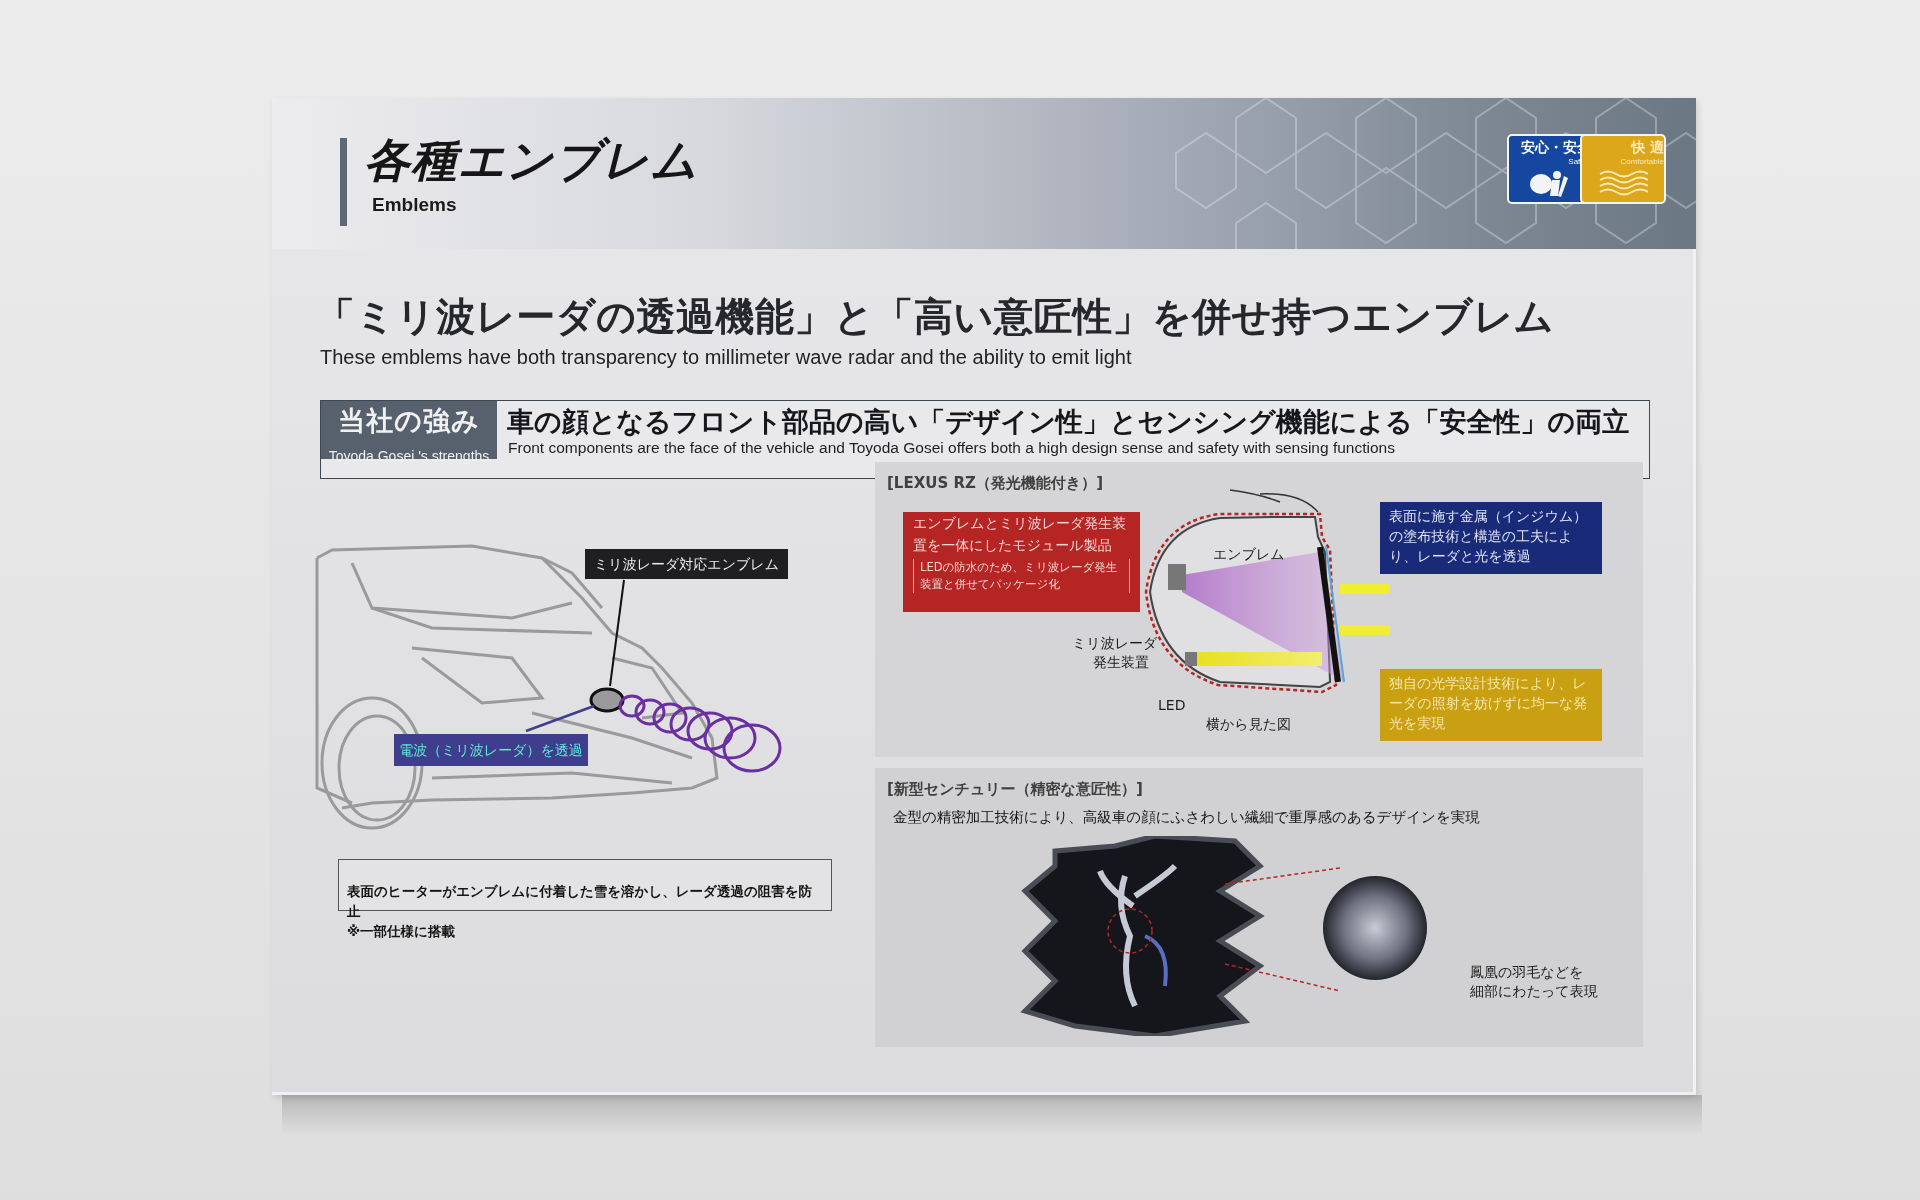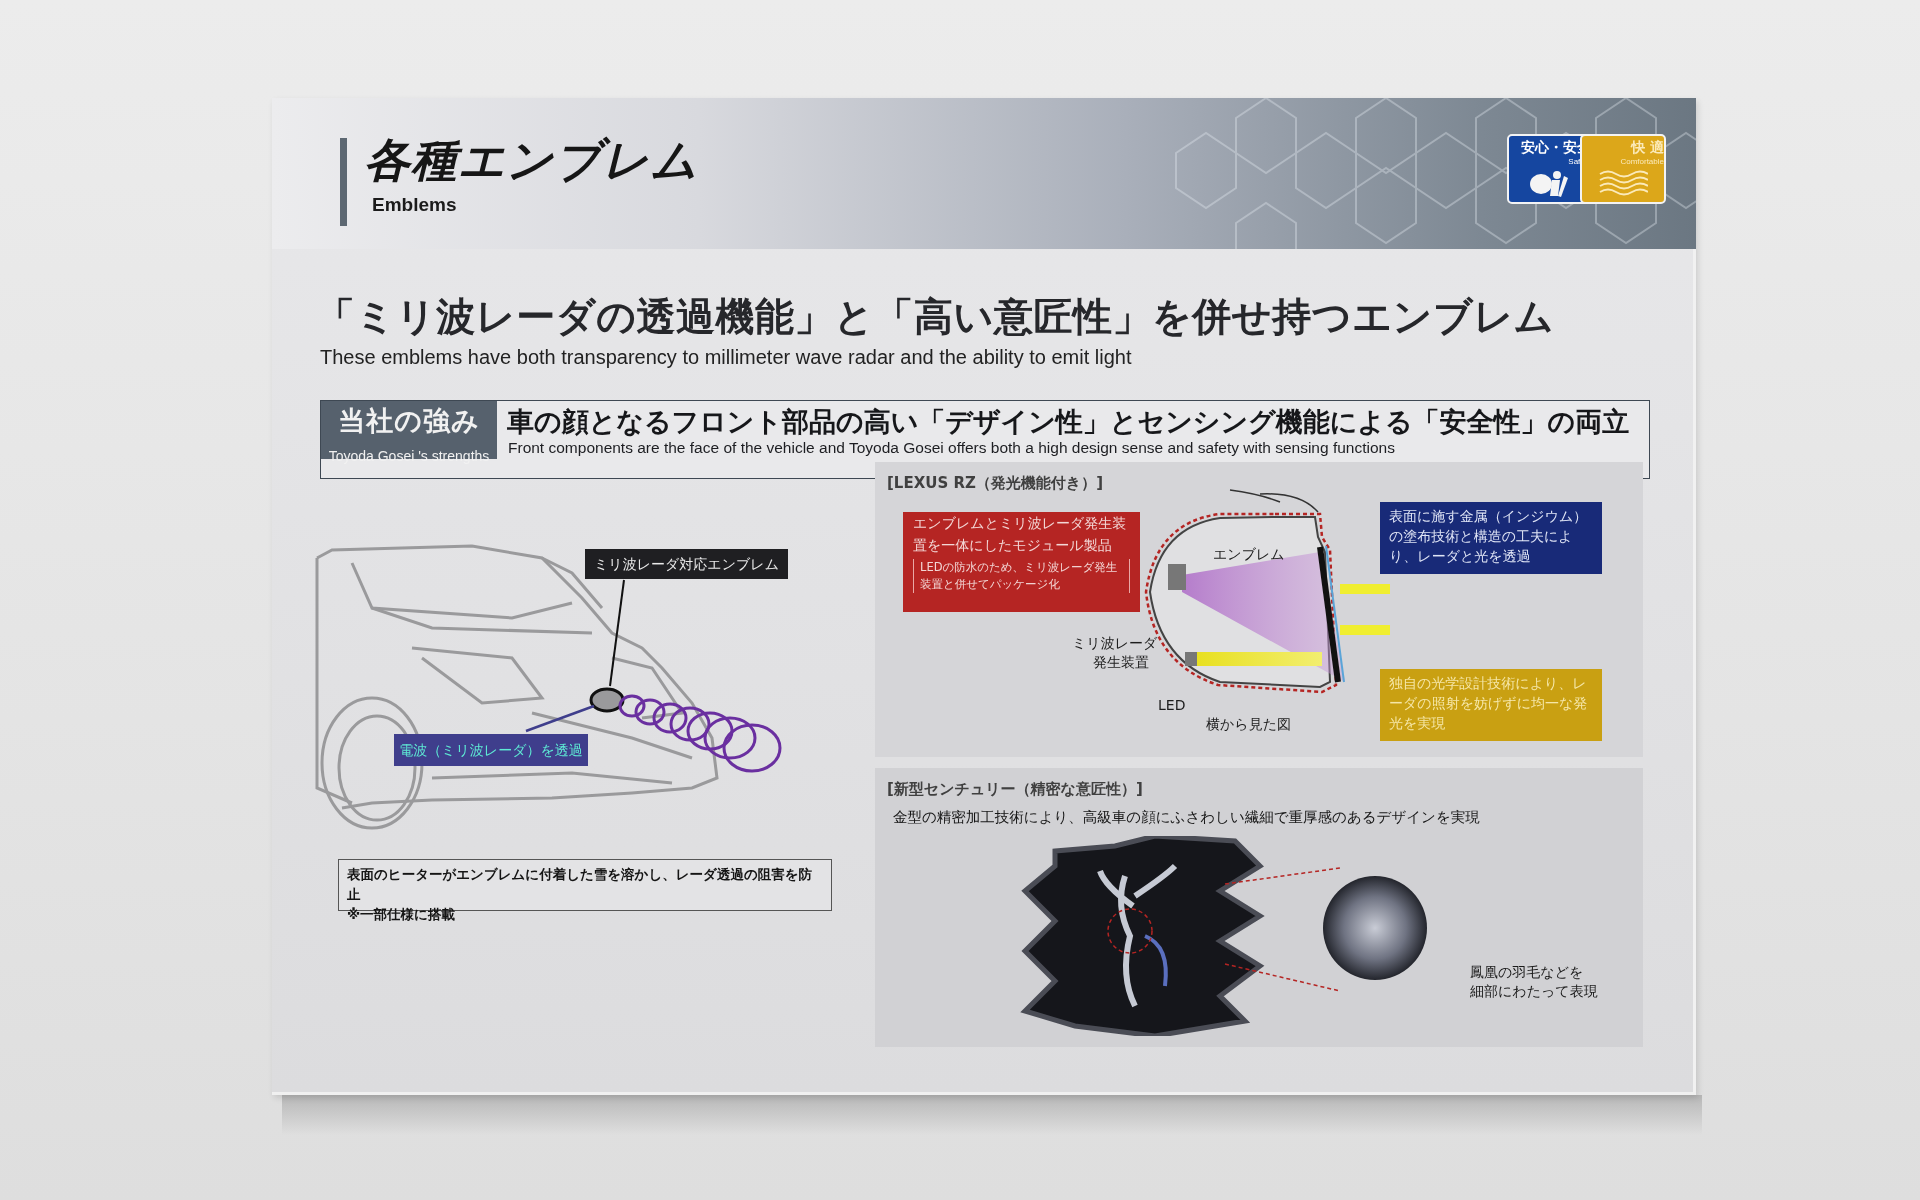--- a/index.html
+++ b/index.html
@@ -43,21 +43,21 @@
   .strength-label { position: absolute; left: 0; top: 0; width: 176px; height: 58px; background: #56616d; color: #f1f1f1; text-align: center; }
   .strength-label .sl-jp { font-size: 27px; font-weight: bold; margin-top: 2px; letter-spacing: 1px; }
   .strength-label .sl-en { font-size: 14px; font-family: "Liberation Sans", sans-serif; margin-top: 9px; }
   .strength-jp { position: absolute; left: 186px; top: 3px; font-size: 27px; font-weight: bold; color: #16171a; white-space: nowrap; }
   .strength-en { position: absolute; left: 187px; top: 38px; font-size: 15.5px; color: #1d1e22; font-family: "Liberation Sans", sans-serif; white-space: nowrap; }
 
   
   .car-area { position: absolute; left: 40px; top: 440px; width: 560px; height: 300px; }
   .callout-dark { position: absolute; left: 313px; top: 451px; width: 203px; height: 30px; background: #1f1f22; color: #eaeaea; font-size: 14px; line-height: 30px; text-align: center; }
   .callout-purple { position: absolute; left: 122px; top: 636px; width: 194px; height: 32px; background: #3f3e8c; color: #5eead4; font-size: 14px; line-height: 32px; text-align: center; }
-  .note-box { position: absolute; left: 66px; top: 761px; width: 494px; height: 52px; border: 1.5px solid #555; background: #e3e3e5; padding: 4px 8px; font-size: 13.5px; color: #151515; line-height: 20px; font-weight: bold; }
+  .note-box { position: absolute; left: 66px; top: 761px; width: 494px; height: 52px; border: 1.5px solid #555; background: #e3e3e5; padding: 21px 8px; font-size: 13.5px; color: #151515; line-height: 20px; font-weight: bold; }
 
   
   .panel { position: absolute; background: #d5d5d8; }
   .panel.rz { left: 603px; top: 364px; width: 768px; height: 295px; }
   .panel.century { left: 603px; top: 670px; width: 768px; height: 279px; background: #d1d1d4; }
   .panel-title { position: absolute; left: 12px; top: 12px; font-size: 15px; font-weight: bold; color: #404040; white-space: nowrap; }
   .red-box { position: absolute; left: 28px; top: 50px; width: 237px; height: 100px; background: #b52523; color: #f3d6d5; padding: 0 10px; }
   .red-box .rb-main { font-size: 14px; line-height: 22px; }
   .red-box .rb-sub { font-size: 11.5px; line-height: 17px; margin-top: 3px; border-left: 1px solid #e9a8a6; border-right: 1px solid #e9a8a6; padding: 0 6px; }
   .blue-box { position: absolute; left: 505px; top: 40px; width: 222px; height: 72px; background: #182a78; color: #dfe4f5; font-size: 14px; line-height: 20px; padding: 4px 9px; }

